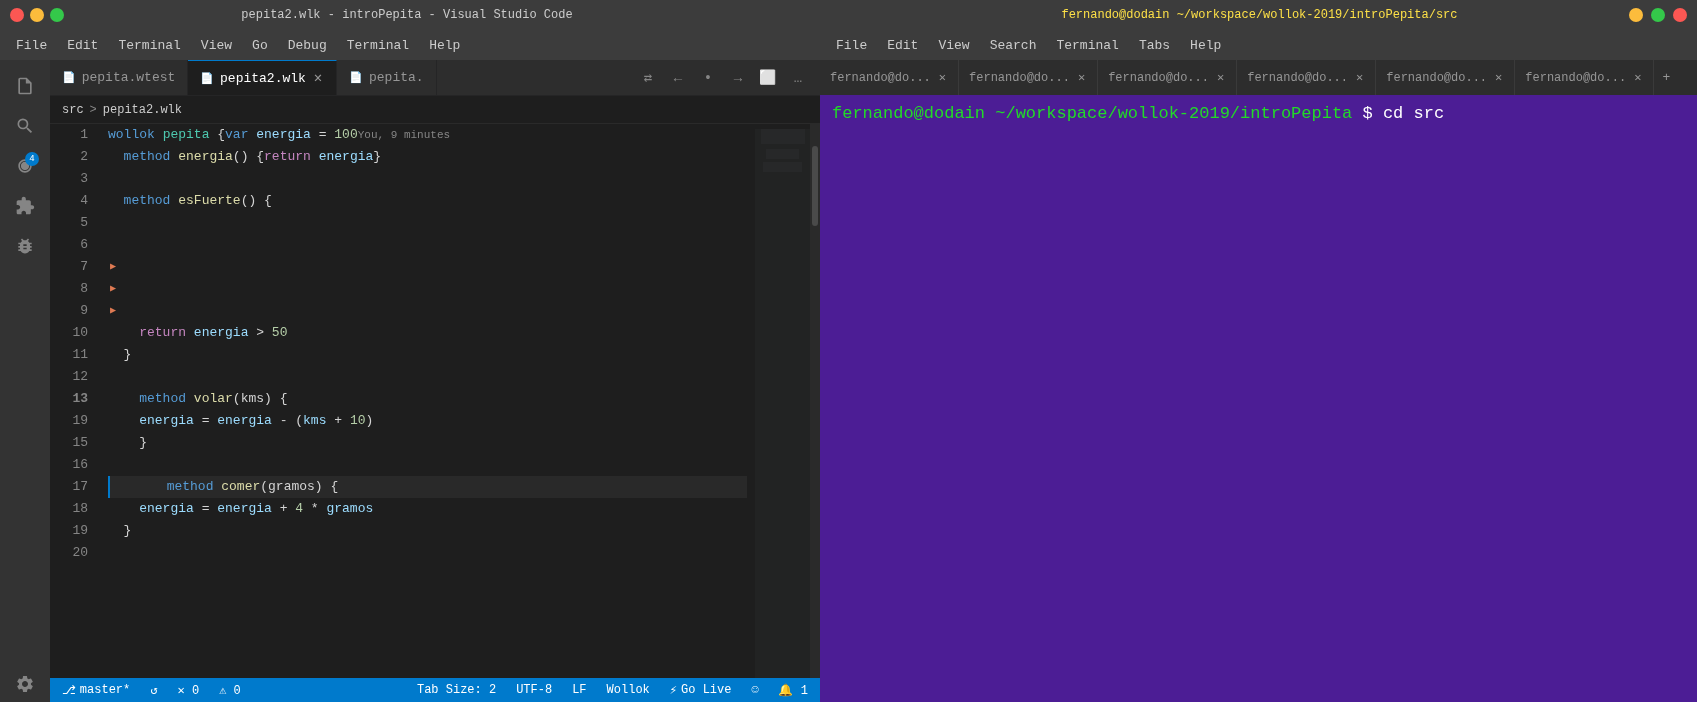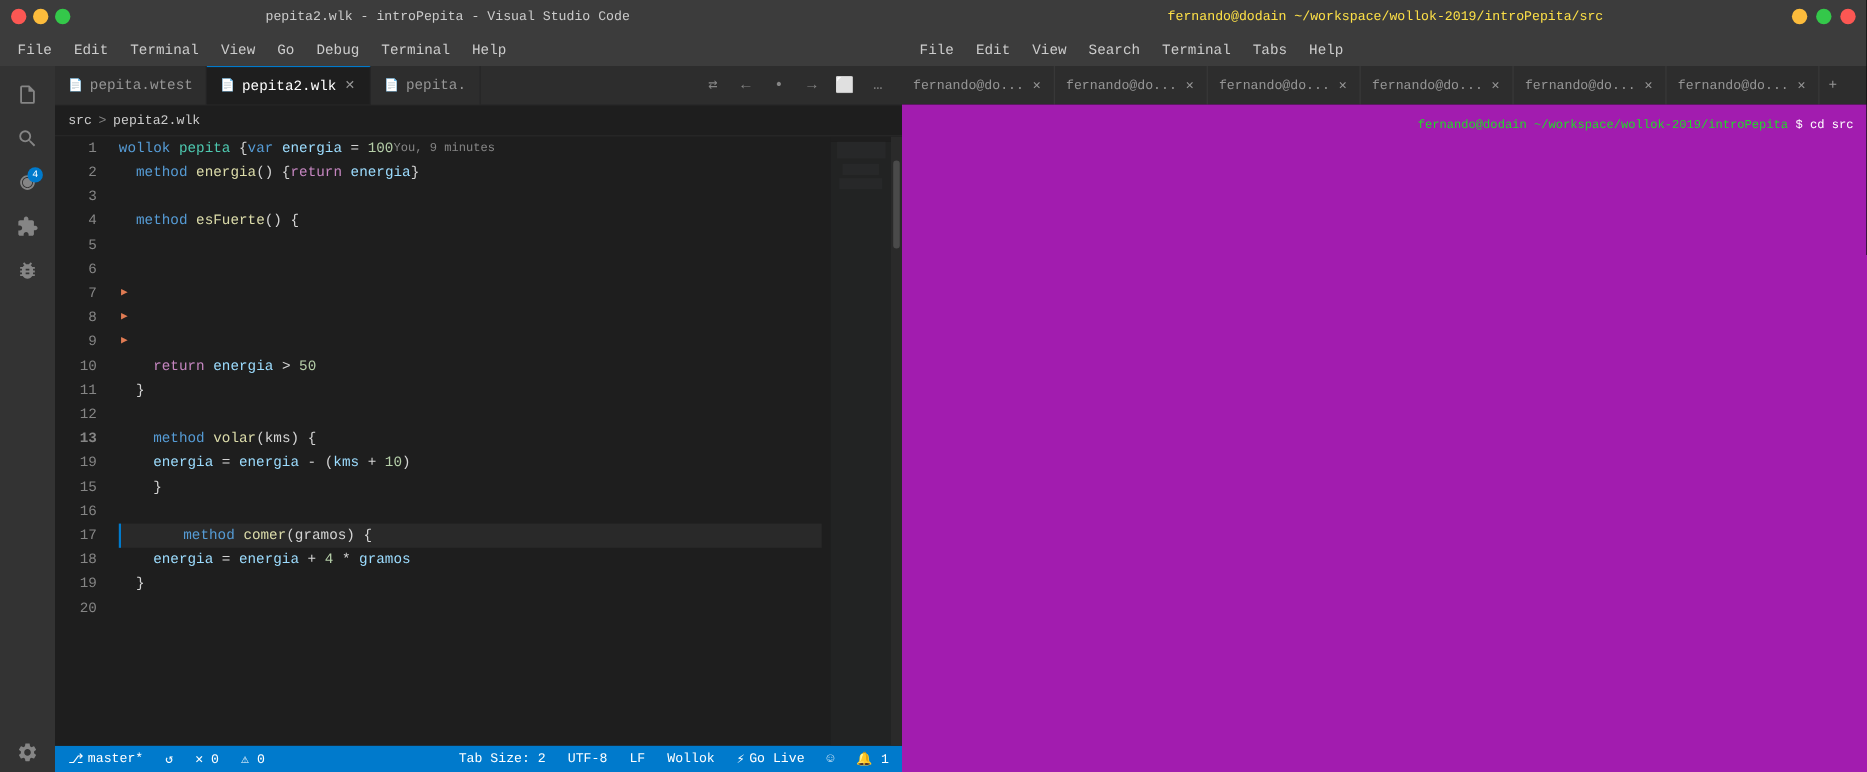--- a/index.html
+++ b/index.html
@@ -317,24 +317,23 @@
       padding: 0 8px;
       color: #969696;
       cursor: pointer;
     }
 
     
     .terminal-content {
       flex: 1;
       padding: 8px 12px;
       overflow: auto;
-      font-size: 11px;
+      font-size: 17px;
       line-height: 22px;
-      background: #a21caf;
-      text-align: right;
+      background: #4c1d95;
     }
     .t-prompt-user { color: #22da28; }
     .t-prompt-path { color: #22da28; }
     .t-prompt-sym { color: #ffffff; }
     .t-cmd { color: #ffffff; }
     .t-cursor {
       display: inline-block;
       width: 8px;
       height: 16px;
       background: #cccccc;

